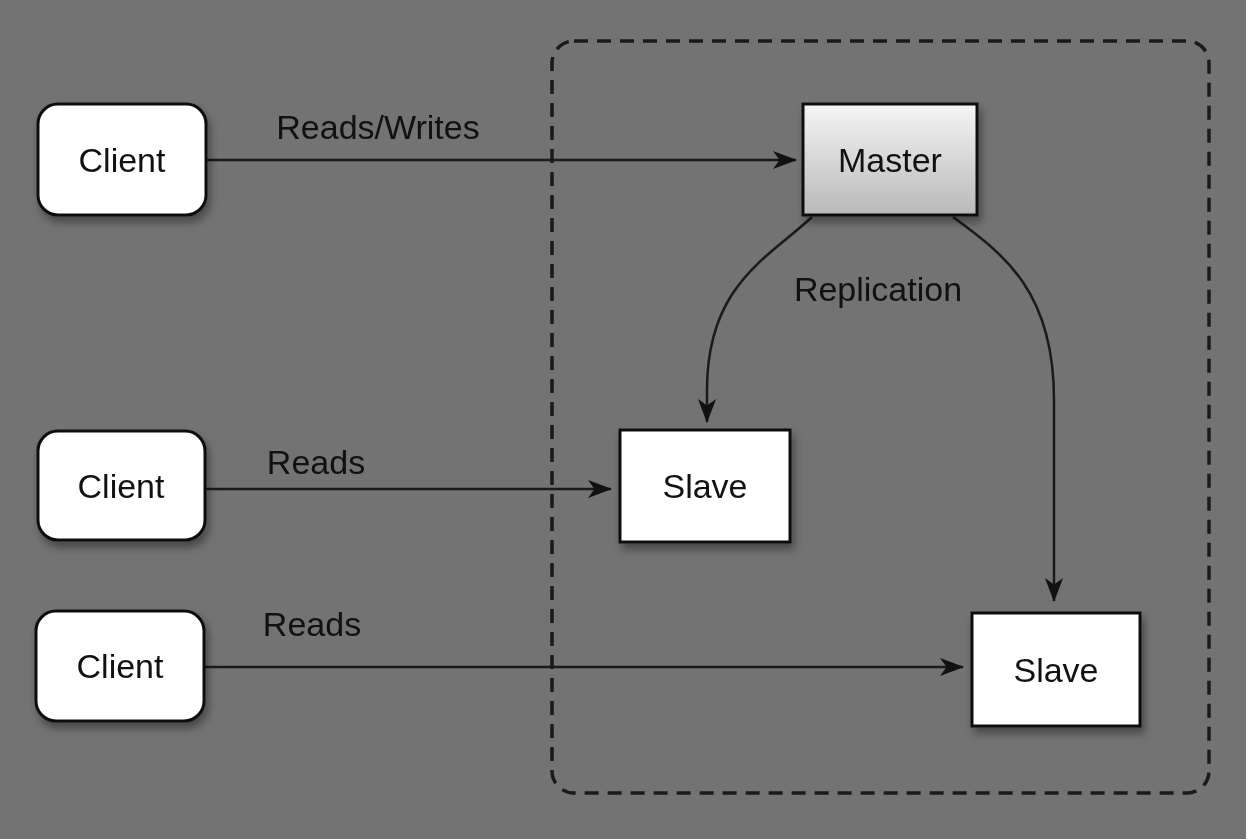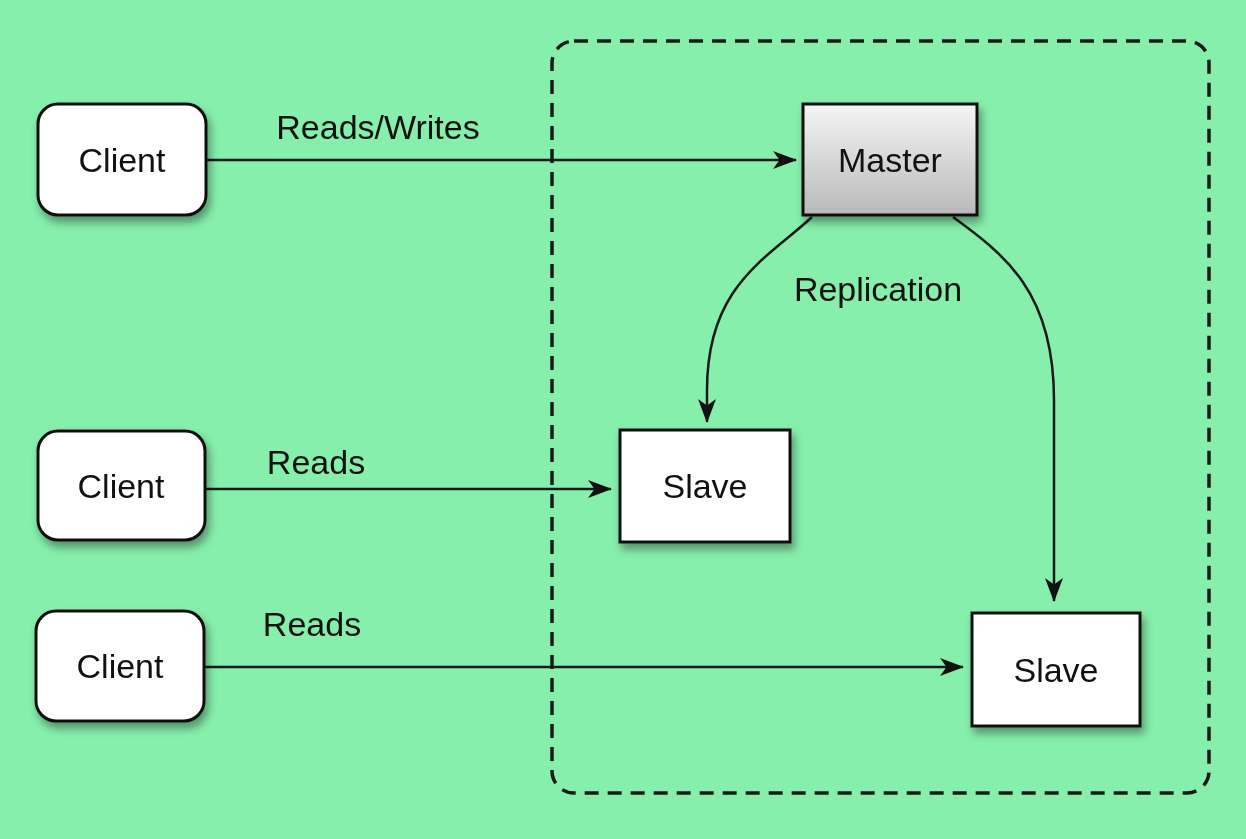--- a/index.html
+++ b/index.html
@@ -5,21 +5,21 @@
   html, body {
     margin: 0;
     padding: 0;
     background: #ffffff;
     font-family: "Liberation Sans", sans-serif;
   }
   .canvas-wrap {
     width: 1246px;
     height: 839px;
     position: relative;
-    background: #86efac;
+    background: #737373;
     overflow: hidden;
   }
   svg { display: block; }
   text {
     font-family: "Liberation Sans", sans-serif;
     fill: #111111;
   }
   .node-label   { font-size: 34px; }
   .edge-label   { font-size: 34px; }
   .box          { stroke: #111111; stroke-width: 3; }

